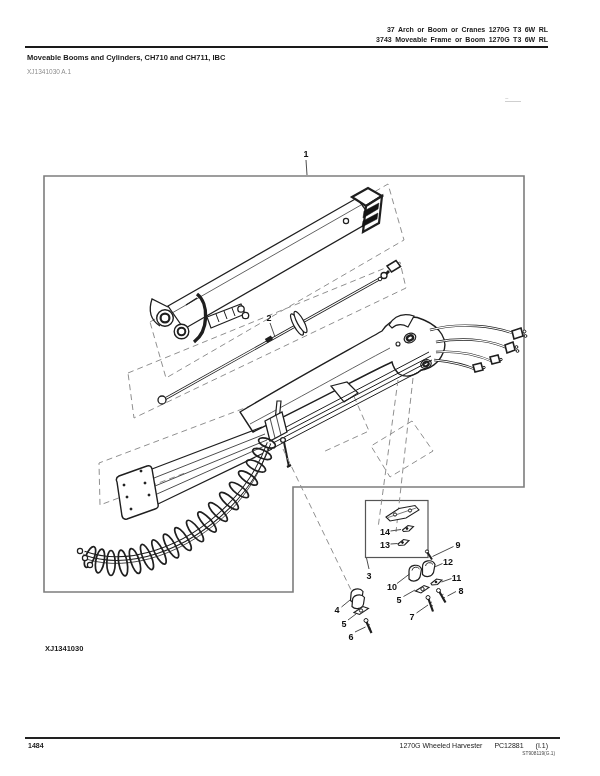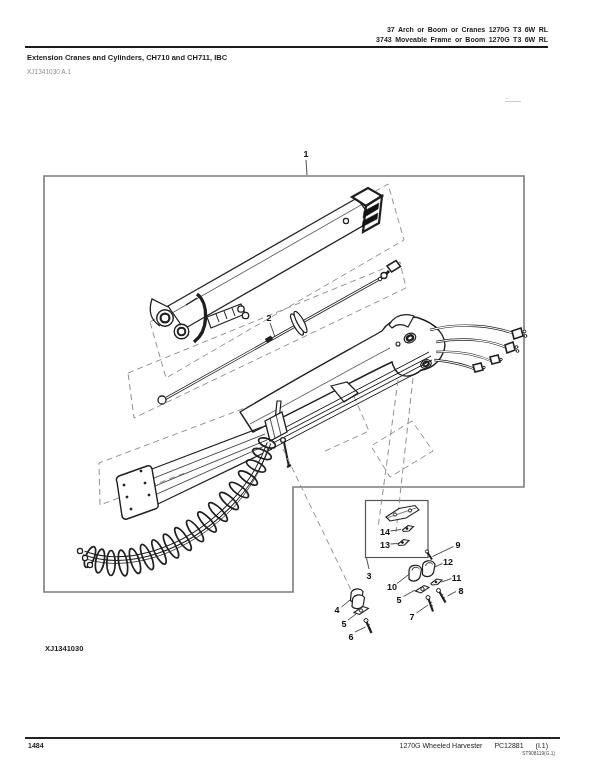--- a/index.html
+++ b/index.html
@@ -35,21 +35,21 @@
   .leader{stroke:#3a3a3a;stroke-width:0.9;fill:none;}
 </style>
 </head>
 <body>
 
 <div class="hdr-right">
   <div>37 Arch or Boom or Cranes 1270G T3 6W RL</div>
   <div>3743 Moveable Frame or Boom 1270G T3 6W RL</div>
 </div>
 <div class="rule-top"></div>
-<div class="sec-title">Extension Cranes and Cylinders, CH710 and CH711, IBC</div>
+<div class="sec-title">Moveable Booms and Cylinders, CH710 and CH711, IBC</div>
 <div class="fig-code">XJ1341030 A.1</div>
 <div class="faint-mark">~</div>
 
 <svg class="diagram" width="600" height="546" viewBox="0 120 600 546">
 
   <path class="border" d="M44,176 L524,176 L524,487 L293,487 L293,592 L44,592 Z"></path>
 
   <g>
     <path class="dash" d="M150,322 L388,184 L404,240 L166,378 Z"></path>
     <path class="dash" d="M128,373 L400,262 L406,288 L134,418 Z"></path>

